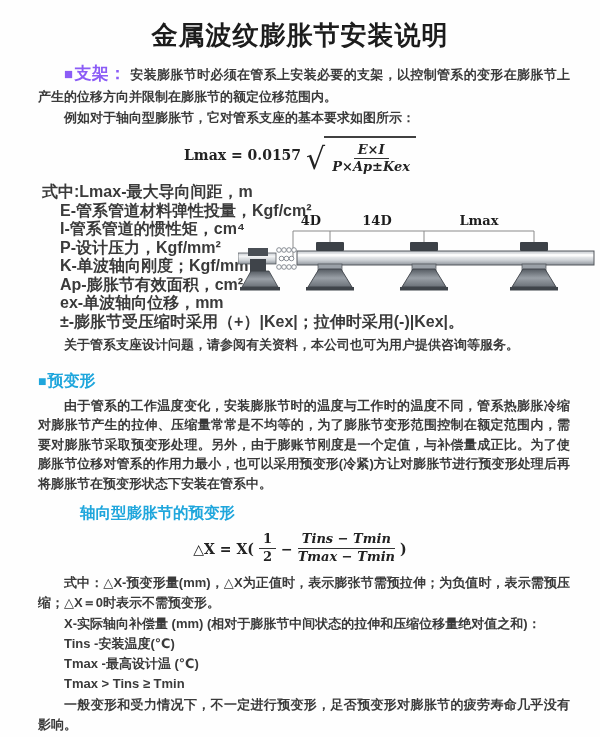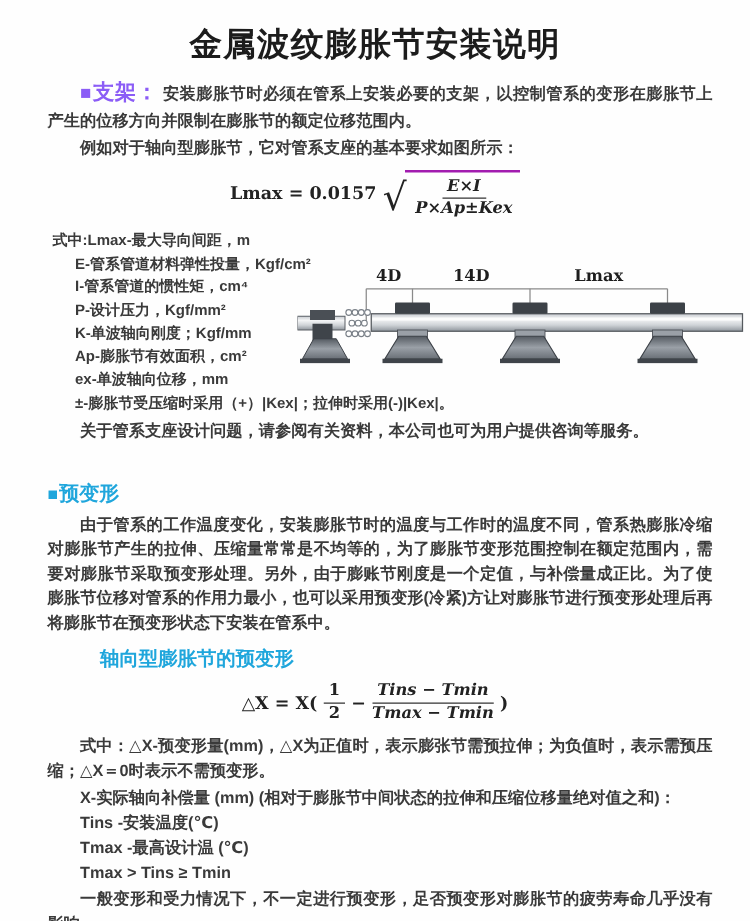--- a/index.html
+++ b/index.html
@@ -32,21 +32,21 @@
 
   .sec-label {
     color: #8b5cf6;
     font-size: 17px;
     font-weight: bold;
     text-indent: 0;
   }
   .sec-label .sq { font-size: 15px; margin-right: 1px; }
 
   h2.sec2 {
-    margin: 30px 0 4px 38px;
+    margin: 16px 0 4px 38px;
     font-size: 16px;
     font-weight: bold;
     color: #1fa6dc;
   }
   h2.sec2 .sq { font-size: 14px; margin-right: 1px; }
 
   h3.sub {
     margin: 10px 0 6px 38px;
     font-size: 16.5px;
     font-weight: bold;
@@ -64,25 +64,25 @@
     font-family: "DejaVu Serif", "Liberation Serif", serif;
     font-weight: bold;
     font-size: 14px;
     color: #222;
   }
   .frac { display: inline-flex; flex-direction: column; align-items: center; line-height: 1.15; font-size: 13px; }
   .frac .num { border-bottom: 1.4px solid #333; padding: 0 4px 1px; }
   .frac .den { padding-top: 1px; }
   .italic { font-style: italic; }
   .radical-sign { font-size: 30px; font-weight: normal; line-height: 0.9; transform: translateY(3px); }
-  .radical-body { border-top: 2px solid #a21caf; margin-left: -6px; padding: 3px 6px 0 8px; }
+  .radical-body { border-top: 2px solid #404040; margin-left: -6px; padding: 3px 6px 0 8px; }
 
   
   .defs-wrap { position: relative; min-height: 150px; margin-top: 4px; }
-  .defs { margin-left: 42px; font-size: 12px; font-weight: 600; line-height: 18.5px; }
+  .defs { margin-left: 42px; font-size: 16px; font-weight: 600; line-height: 18.5px; }
   .def-item { white-space: nowrap; margin-left: 18px; }
   .def-item.first { margin-left: 0; }
 
   .diagram {
     position: absolute;
     left: 238px; top: 28px;
     width: 360px; height: 92px;
   }
   .diagram text {
     font-family: "DejaVu Serif", "Liberation Serif", serif;

